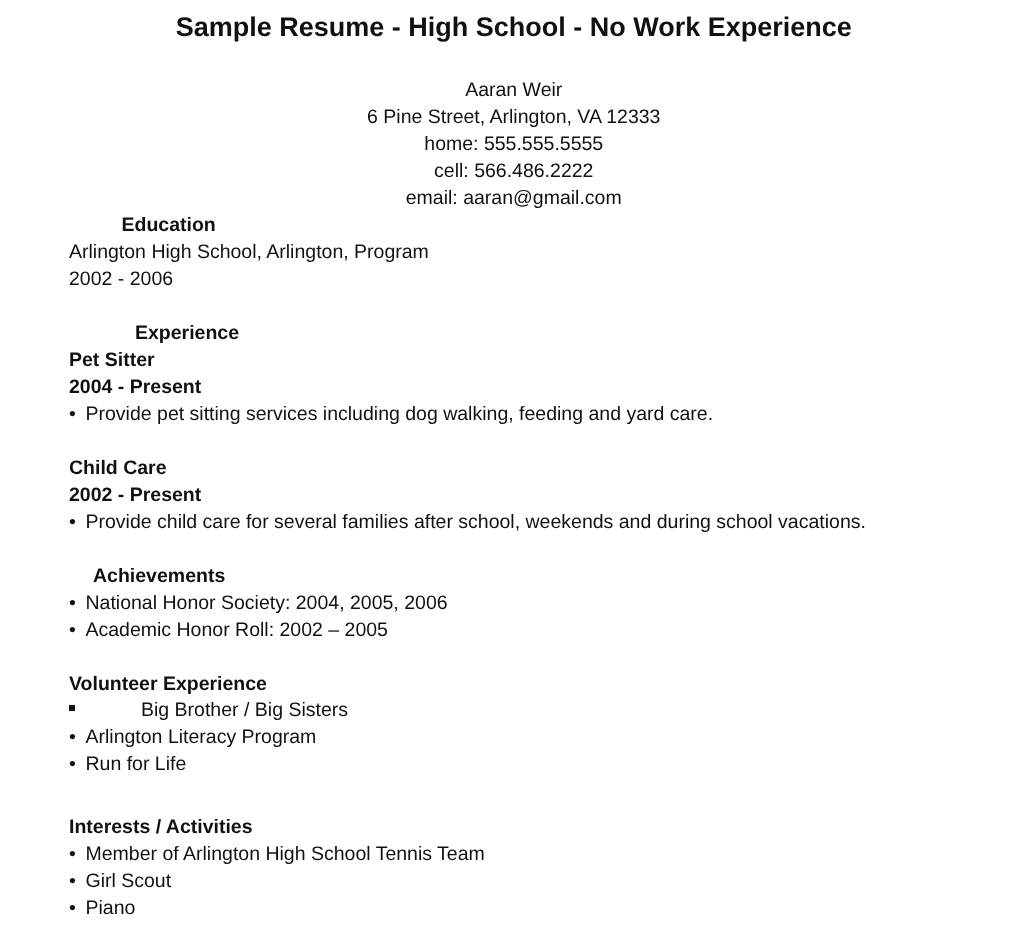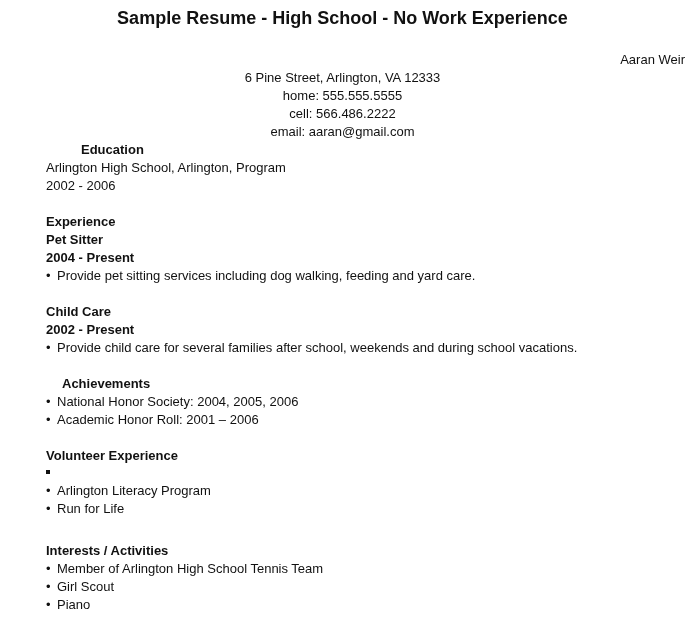--- a/index.html
+++ b/index.html
@@ -53,35 +53,35 @@
     }
   </style>
 </head>
 <body>
 
 <div>
 
   <div class="line center title" style="top:9px;">Sample Resume - High School - No Work Experience</div>
 
   <div>
-    <div class="line center" style="top:51px;text-align:right;">Aaran Weir</div>
+    <div class="line center" style="top:51px;">Aaran Weir</div>
     <div class="line center" style="top:69px;">6 Pine Street, Arlington, VA 12333</div>
     <div class="line center" style="top:87px;">home: 555.555.5555</div>
     <div class="line center" style="top:105px;">cell: 566.486.2222</div>
     <div class="line center" style="top:123px;">email: aaran@gmail.com</div>
   </div>
 
   <div>
     <div class="line left bold" style="top:141px;margin-left:35px;">Education</div>
     <div class="line left" style="top:159px;">Arlington High School, Arlington, Program</div>
     <div class="line left" style="top:177px;">2002 - 2006</div>
   </div>
 
   <div>
-    <div class="line left bold" style="top:213px;">Experience</div>
+    <div class="line left bold" style="top:213px;margin-left:44px;">Experience</div>
 
     <div>
       <div class="line left bold" style="top:231px;">Pet Sitter</div>
       <div class="line left bold" style="top:249px;">2004 - Present</div>
       <div class="line left" style="top:267px;">
         <span class="bullet">•</span><span>Provide pet sitting services including dog walking, feeding and yard care.</span>
       </div>
     </div>
 
     <div>
@@ -92,28 +92,28 @@
       </div>
     </div>
   </div>
 
   <div>
     <div class="line left bold" style="top:375px;margin-left:16px;">Achievements</div>
     <div class="line left" style="top:393px;">
       <span class="bullet">•</span><span>National Honor Society: 2004, 2005, 2006</span>
     </div>
     <div class="line left" style="top:411px;">
-      <span class="bullet">•</span><span>Academic Honor Roll: 2001 – 2006</span>
+      <span class="bullet">•</span><span>Academic Honor Roll: 2002 – 2005</span>
     </div>
   </div>
 
   <div>
     <div class="line left bold" style="top:447px;">Volunteer Experience</div>
     <div class="line left" style="top:464px;">
-      <span class="square-bullet"></span>
+      <span class="square-bullet"></span><span>Big Brother / Big Sisters</span>
     </div>
     <div class="line left" style="top:482px;">
       <span class="bullet">•</span><span>Arlington Literacy Program</span>
     </div>
     <div class="line left" style="top:500px;">
       <span class="bullet">•</span><span>Run for Life</span>
     </div>
   </div>
 
   <div>

